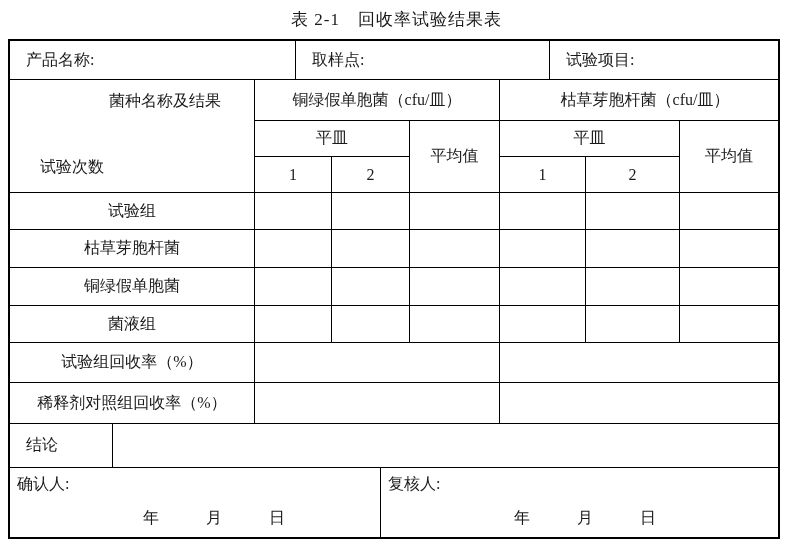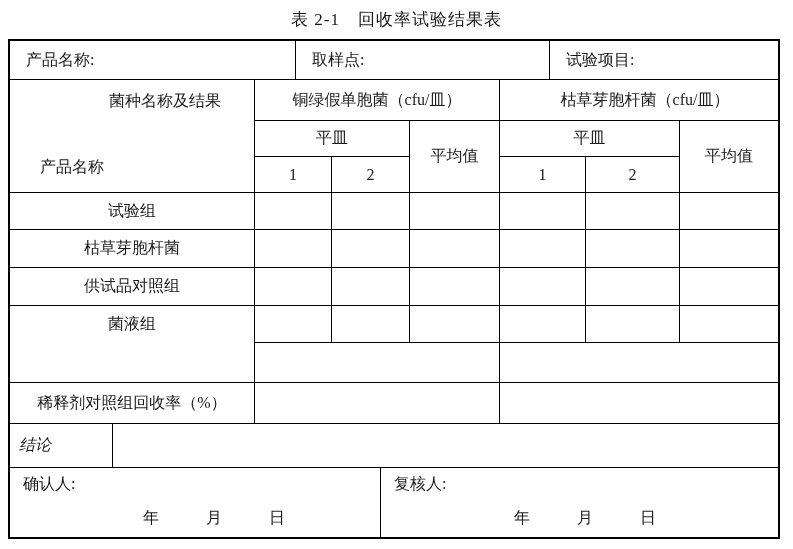--- a/index.html
+++ b/index.html
@@ -47,47 +47,47 @@
   .sec1-title { grid-column: 2 / span 3; grid-row: 1; }
   .sec2-title { grid-column: 5 / span 3; grid-row: 1; padding-left: 12px; }
   .plate1 { grid-column: 2 / span 2; grid-row: 2; }
   .avg1   { grid-column: 4; grid-row: 2 / span 2; }
   .plate2 { grid-column: 5 / span 2; grid-row: 2; }
   .avg2   { grid-column: 7; grid-row: 2 / span 2; }
   .rowlabel { justify-content: center; }
 
   
   .conclusion-row { height: 44px; border-top: 1px solid #000; }
-  .conclusion-label { width: 102px; padding-left: 9px; font-style: italic; }
+  .conclusion-label { width: 102px; padding-left: 16px; }
   .conclusion-value { flex: 1; padding-left: 8px; }
   .signoff-row { height: 70px; border-top: 1px solid #000; }
   .signoff-cell { display: flex; flex-direction: column; justify-content: space-between; padding: 6px 0 8px 0; }
   .signoff-c1 { width: 370px; }
   .signoff-c2 { flex: 1; }
-  .signoff-name { padding-left: 13px; }
+  .signoff-name { padding-left: 7px; }
   .signoff-date { display: flex; padding-left: 133px; gap: 47px; }
 </style>
 </head>
 <body>
 
 <div class="doc-title">表 2-1　回收率试验结果表</div>
 
 <div class="frame">
 
   <div class="row info-row">
     <div class="cell info-cell info-c1">产品名称:</div>
     <div class="cell info-cell info-c2 bl">取样点:</div>
     <div class="cell info-cell info-c3 bl">试验项目:</div>
   </div>
 
   <div class="grid">
 
     <div class="g corner">
       <span class="top-label">菌种名称及结果</span>
-      <span class="bottom-label">产品名称</span>
+      <span class="bottom-label">试验次数</span>
     </div>
     <div class="g sec1-title bl">铜绿假单胞菌（cfu/皿）</div>
     <div class="g sec2-title bl">枯草芽胞杆菌（cfu/皿）</div>
 
     <div class="g plate1 bl bt">平皿</div>
     <div class="g avg1 bl bt">平均值</div>
     <div class="g plate2 bl bt">平皿</div>
     <div class="g avg2 bl bt">平均值</div>
 
     <div class="g bl bt" style="grid-column:2;grid-row:3">1</div>
@@ -104,36 +104,37 @@
     <div class="g bl bt" style="grid-column:7;grid-row:4"></div>
 
     <div class="g rowlabel bt" style="grid-column:1;grid-row:5">枯草芽胞杆菌</div>
     <div class="g bl bt" style="grid-column:2;grid-row:5"></div>
     <div class="g bl bt" style="grid-column:3;grid-row:5"></div>
     <div class="g bl bt" style="grid-column:4;grid-row:5"></div>
     <div class="g bl bt" style="grid-column:5;grid-row:5"></div>
     <div class="g bl bt" style="grid-column:6;grid-row:5"></div>
     <div class="g bl bt" style="grid-column:7;grid-row:5"></div>
 
-    <div class="g rowlabel bt" style="grid-column:1;grid-row:6">供试品对照组</div>
+    <div class="g rowlabel bt" style="grid-column:1;grid-row:6">铜绿假单胞菌</div>
     <div class="g bl bt" style="grid-column:2;grid-row:6"></div>
     <div class="g bl bt" style="grid-column:3;grid-row:6"></div>
     <div class="g bl bt" style="grid-column:4;grid-row:6"></div>
     <div class="g bl bt" style="grid-column:5;grid-row:6"></div>
     <div class="g bl bt" style="grid-column:6;grid-row:6"></div>
     <div class="g bl bt" style="grid-column:7;grid-row:6"></div>
 
     <div class="g rowlabel bt" style="grid-column:1;grid-row:7">菌液组</div>
     <div class="g bl bt" style="grid-column:2;grid-row:7"></div>
     <div class="g bl bt" style="grid-column:3;grid-row:7"></div>
     <div class="g bl bt" style="grid-column:4;grid-row:7"></div>
     <div class="g bl bt" style="grid-column:5;grid-row:7"></div>
     <div class="g bl bt" style="grid-column:6;grid-row:7"></div>
     <div class="g bl bt" style="grid-column:7;grid-row:7"></div>
 
+    <div class="g rowlabel bt" style="grid-column:1;grid-row:8">试验组回收率（%）</div>
     <div class="g bl bt" style="grid-column:2 / span 3;grid-row:8"></div>
     <div class="g bl bt" style="grid-column:5 / span 3;grid-row:8"></div>
 
     <div class="g rowlabel bt" style="grid-column:1;grid-row:9">稀释剂对照组回收率（%）</div>
     <div class="g bl bt" style="grid-column:2 / span 3;grid-row:9"></div>
     <div class="g bl bt" style="grid-column:5 / span 3;grid-row:9"></div>
   </div>
 
   <div class="row conclusion-row">
     <div class="cell conclusion-label">结论</div>

